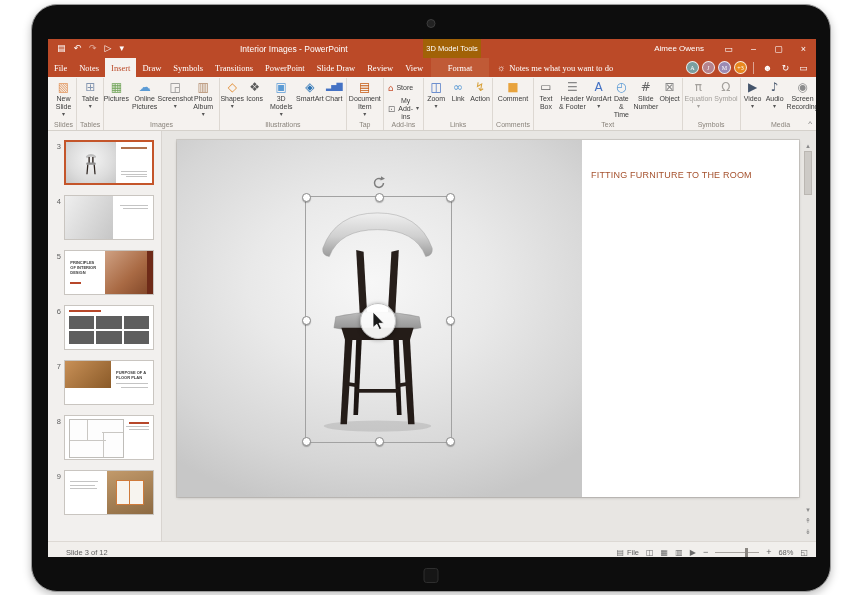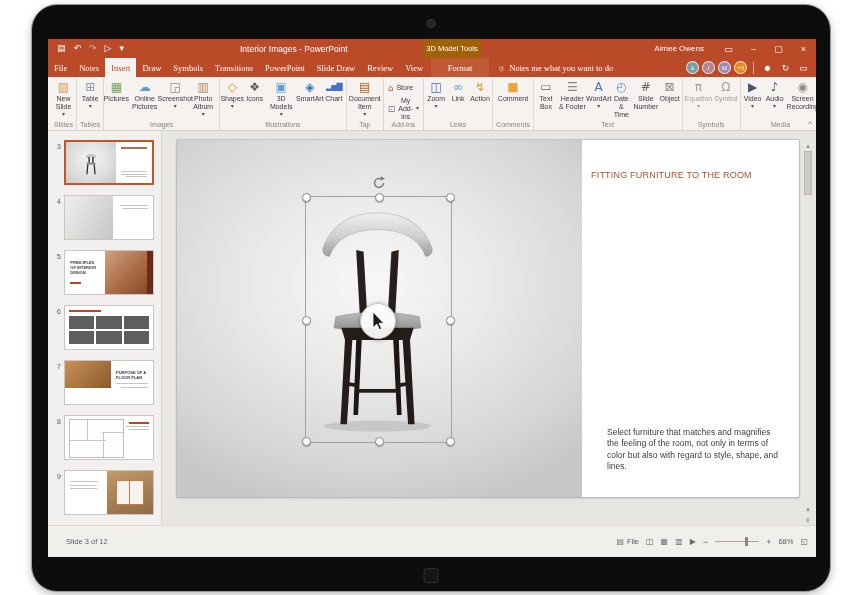--- a/index.html
+++ b/index.html
@@ -116,22 +116,22 @@
                  box-shadow:0 1px 4px rgba(0,0,0,.35); display:flex; align-items:center; justify-content:center; }
 
   
   .vscroll{ position:absolute; right:2px; top:9px; bottom:4px; width:12px; display:flex;
             flex-direction:column; align-items:center; }
   .sb-arrow{ width:12px; height:11px; font-size:7px; color:#8a8a8a; display:flex; align-items:center; justify-content:center; }
   .sb-thumb{ width:8px; height:44px; background:#cdcac6; border:1px solid #bbb7b2; box-sizing:border-box; }
   .sb-spacer{ flex:1; }
 
   
-  .statusbar{ position:absolute; left:0; bottom:0; width:100%; height:32px; background:#f1efec;
-              border-top:1px solid #ddd9d4; display:flex; align-items:center; font-size:7.5px;
+  .statusbar{ position:absolute; left:0; bottom:0; width:100%; height:16px; background:#f1efec;
+              border-top:1px solid #ddd9d4; display:flex; align-items:flex-end; font-size:7.5px;
               color:#5f5f5f; box-sizing:border-box; padding:0 6px 0 18px; }
   .sb-right{ margin-left:auto; display:flex; align-items:center; gap:7px; padding-right:2px; }
   .notes-btn{ display:flex; align-items:center; gap:3px; }
   .view-ico{ font-size:8px; color:#6a6a6a; font-family:"DejaVu Sans",sans-serif; }
   .zoom-track{ width:44px; height:1px; background:#a9a5a0; position:relative; }
   .zoom-thumb{ position:absolute; left:68%; top:-4px; width:3px; height:9px; background:#8a8681; }
   .zsym{ font-size:9px; }
 </style>
 </head>
 <body>
@@ -472,21 +472,20 @@
             <div class="t-line" style="left:6%;top:32%;width:28%"></div>
             <div class="t-line" style="left:6%;top:40%;width:30%"></div>
           </div>
         </div>
       </div>
 
       <div class="canvas">
         <div class="slide">
           <div class="slide-img"></div>
           <div class="slide-heading">FITTING FURNITURE TO THE ROOM</div>
-          <div class="slide-body">Select furniture that matches and magnifies the feeling of the room, not only in terms of color but also with regard to style, shape, and lines.</div>
 
           <svg class="chair" width="139" height="237" viewBox="0 0 150 250">
             <defs>
               <linearGradient id="railg" x1="0" y1="0" x2="0" y2="1">
                 <stop offset="0" stop-color="#efefef"></stop>
                   <stop offset=".55" stop-color="#cfcfcf"></stop>
                   <stop offset="1" stop-color="#9c9c9c"></stop>
               </linearGradient>
               <linearGradient id="seatg" x1="0" y1="0" x2="0" y2="1">
                 <stop offset="0" stop-color="#bcbcbc"></stop>

